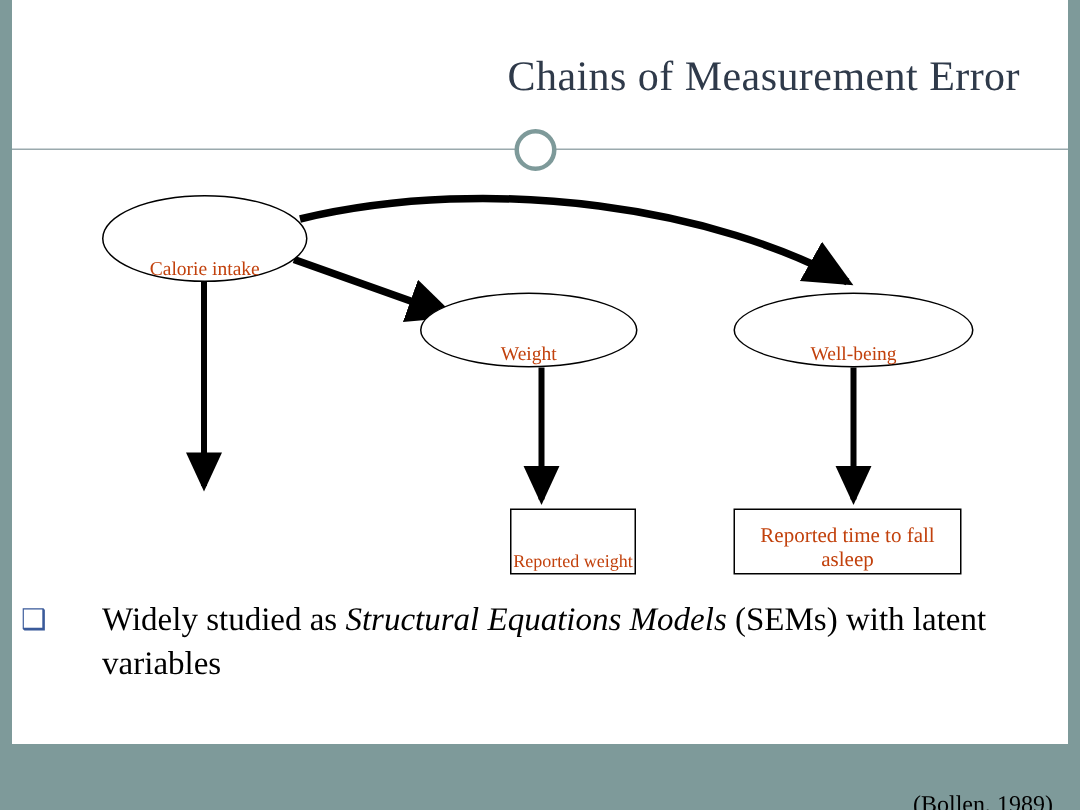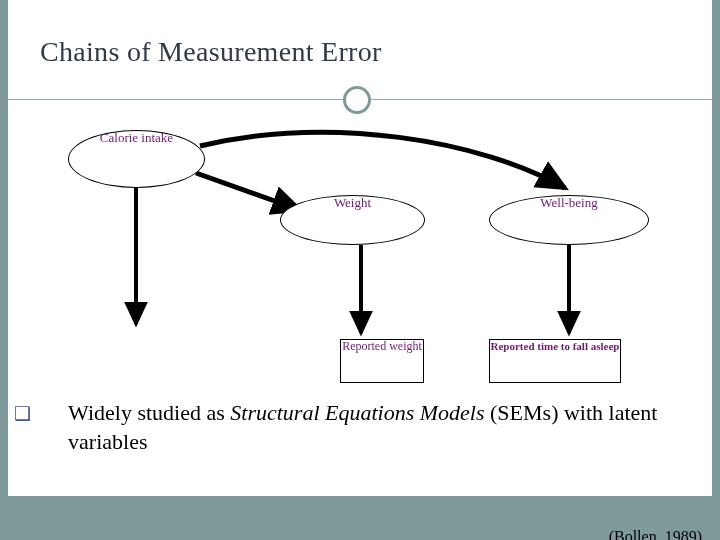--- a/index.html
+++ b/index.html
@@ -41,21 +41,21 @@
     height: 44px;
     background: #7e9a9a;
   }
 
   
   .title {
     position: absolute;
     left: 40px;
     top: 36px;
     width: 640px;
-    text-align: left;
+    text-align: right;
     font-size: 28px;
     color: #2f3a4a;
     font-family: "Liberation Serif", serif;
     letter-spacing: 0.3px;
   }
 
   
   .title-rule {
     position: absolute;
     left: 8px;
@@ -85,43 +85,43 @@
   }
   .diagram svg {
     position: absolute;
     left: 0;
     top: 0;
   }
 
   .node {
     position: absolute;
     display: flex;
-    align-items: flex-start;
+    align-items: flex-end;
     justify-content: center;
     text-align: center;
     font-family: "Liberation Serif", serif;
-    color: #701a75;
+    color: #c2410c;
     line-height: 1.15;
     background: #ffffff;
     box-sizing: border-box;
   }
   .latent {
     border: 1.5px solid #000000;
     border-radius: 50%;
   }
   .observed {
     border: 1.5px solid #000000;
   }
 
   #node-calorie-intake   { left: 68px;  top: 20px;  width: 137px; height: 58px; font-size: 13px; }
   #node-weight           { left: 280px; top: 85px;  width: 145px; height: 50px; font-size: 13px; }
   #node-wellbeing        { left: 489px; top: 85px;  width: 160px; height: 50px; font-size: 13px; }
   #node-reported-calorie { left: 71px;  top: 220px; width: 133px; height: 44px; font-size: 13px; }
   #node-reported-weight  { left: 308px; top: 229px; width: 84px; height: 44px; font-size: 12px; margin-left: 32px; }
-  #node-reported-sleep   { left: 489px; top: 229px; width: 132px; height: 44px; font-size: 11px; font-weight: bold; }
+  #node-reported-sleep   { left: 489px; top: 229px; width: 152px; height: 44px; font-size: 14px; }
 
   
   .bullet-block {
     position: absolute;
     left: 14px;
     top: 398px;
     width: 690px;
     font-family: "Liberation Serif", serif;
     color: #000000;
   }

